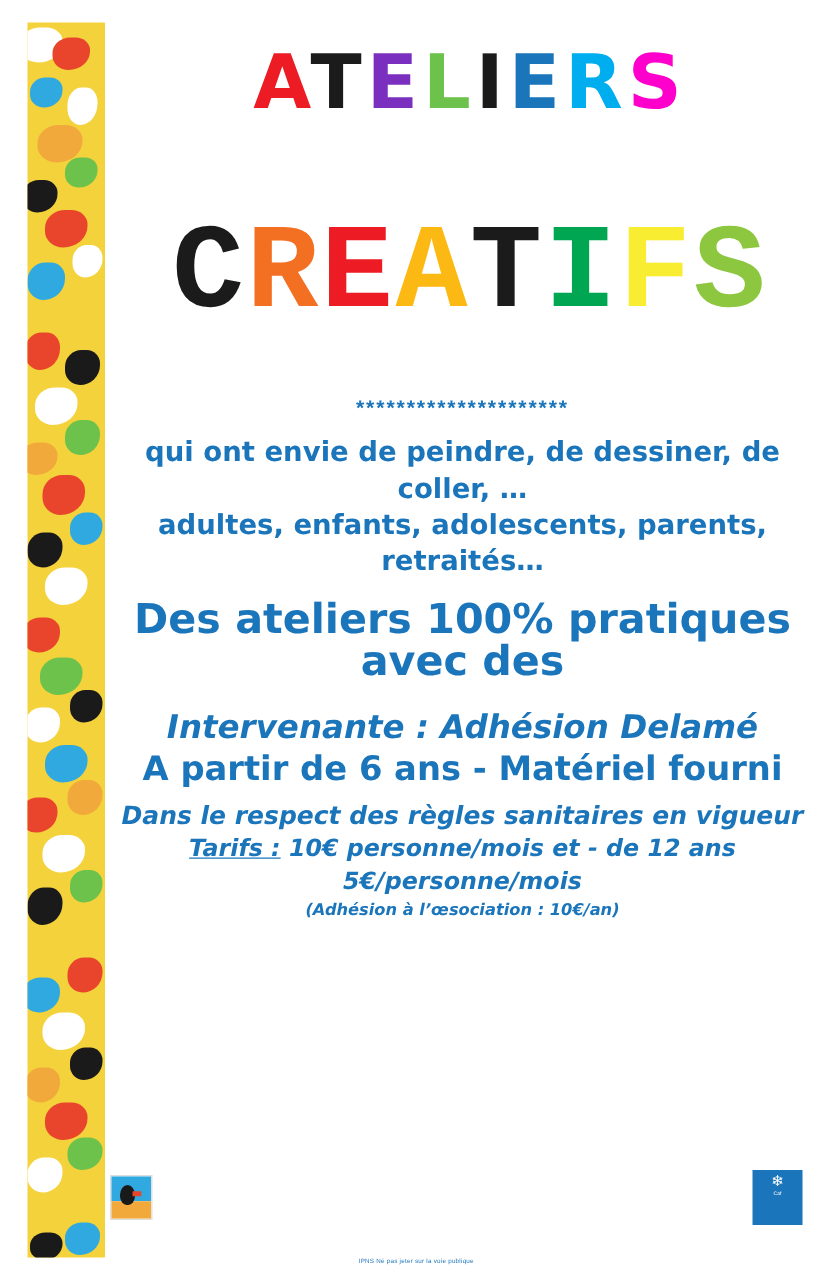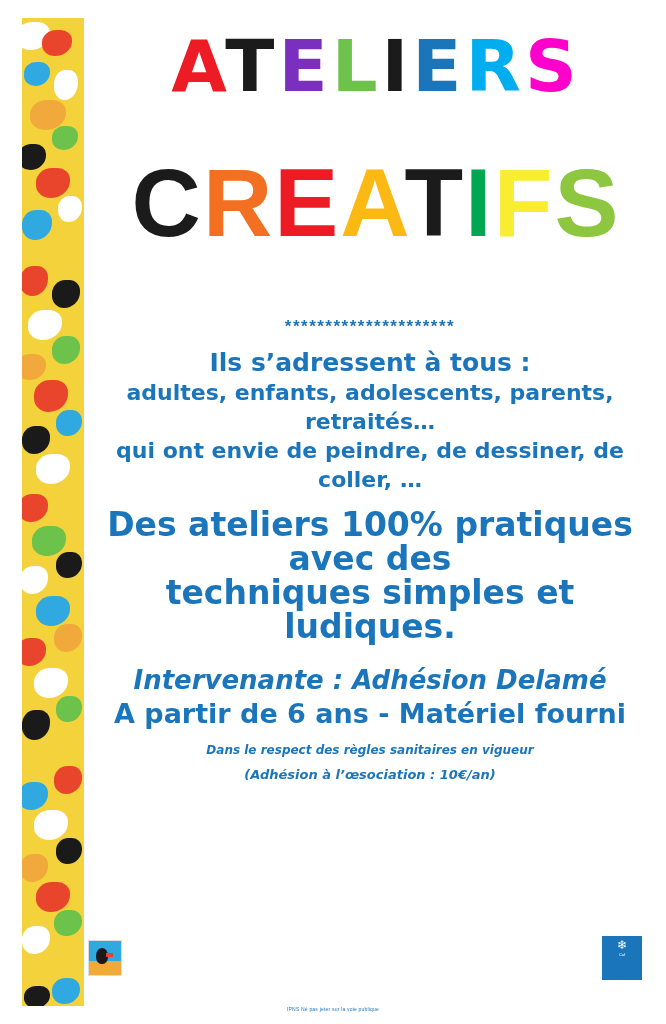--- a/index.html
+++ b/index.html
@@ -29,32 +29,32 @@
   
   .title-wrap{
     position:absolute;
     left:96px;top:18px;
     width:560px;
     text-align:center;
   }
   .line1{
     font-family:"DejaVu Sans", sans-serif;
     font-weight:bold;
-    font-size:72px;
+    font-size:60px;
     line-height:96px;
     letter-spacing:4px;
     white-space:nowrap;
   }
   .line2{
-    font-family:Liberation Sans, sans-serif;
+    font-family:Liberation Mono, monospace;
     font-weight:bold;
     font-size:96px;
     line-height:104px;
     letter-spacing:2px;
-    margin-top:37px;
+    margin-top:54px;
     white-space:nowrap;
   }
 
   
   .body-block{
     position:absolute;
     left:84px;top:318px;
     width:572px;
     text-align:center;
     color:#1b75bb;
@@ -81,21 +81,21 @@
     line-height:32px;
   }
   .duras{
     margin-top:26px;
     font-size:44px;
     line-height:50px;
     letter-spacing:1px;
   }
   .l-place{font-size:27px;line-height:36px;margin-top:8px;}
   .l-age{font-size:27px;line-height:36px;}
-  .l-rules{font-size:12px;font-style:italic;line-height:28px;margin-top:4px;}
+  .l-rules{font-size:20px;font-style:italic;line-height:28px;margin-top:4px;}
   .l-date{font-size:23px;font-style:italic;line-height:32px;margin-top:10px;}
   .l-tarif{font-size:19px;font-style:italic;line-height:26px;}
   .l-tarif u{text-decoration:underline;}
   .l-adh{font-size:13px;font-style:italic;line-height:22px;}
 
   .footnote{
     position:absolute;
     left:0;right:0;bottom:12px;
     text-align:center;
     font-size:5px;
@@ -188,36 +188,37 @@
   </div>
 
   <div class="title-wrap">
     <div class="line1" id="line1"><span style="color: rgb(237, 28, 36);">A</span><span style="color: rgb(27, 27, 27);">T</span><span style="color: rgb(123, 47, 190);">E</span><span style="color: rgb(108, 194, 74);">L</span><span style="color: rgb(27, 27, 27);">I</span><span style="color: rgb(27, 117, 187);">E</span><span style="color: rgb(0, 174, 239);">R</span><span style="color: rgb(255, 0, 204);">S</span></div>
     <div class="line2" id="line2"><span style="color: rgb(27, 27, 27);">C</span><span style="color: rgb(243, 111, 33);">R</span><span style="color: rgb(237, 28, 36);">E</span><span style="color: rgb(253, 185, 19);">A</span><span style="color: rgb(27, 27, 27);">T</span><span style="color: rgb(0, 166, 81);">I</span><span style="color: rgb(249, 237, 50);">F</span><span style="color: rgb(141, 198, 63);">S</span></div>
   </div>
 
   <div class="body-block">
     <div class="stars">*********************</div>
 
-    <div class="l-big">Ils s’adressent à tous :</div>
+    <div class="l-mid">qui ont envie de peindre, de dessiner, de coller, …</div>
     <div class="l-mid">adultes, enfants, adolescents, parents, retraités…</div>
-    <div class="l-mid">qui ont envie de peindre, de dessiner, de coller, …</div>
 
     <div class="gap"></div>
 
     <div class="l-xl">Des ateliers 100% pratiques avec des</div>
-    <div class="l-xl">techniques simples et ludiques.</div>
 
     <div class="interv">Intervenante : Adhésion Delamé</div>
 
 
     <div class="l-age">A partir de 6 ans - Matériel fourni</div>
     <div class="l-rules">Dans le respect des règles sanitaires en vigueur</div>
 
 
+    <div class="l-tarif">
+      <u>Tarifs :</u><span> 10€ personne/mois et - de 12 ans 5€/personne/mois</span>
+    </div>
     <div class="l-adh">(Adhésion à l’œsociation : 10€/an)</div>
 
   </div>
 
   <div class="logo-left">
     <div class="sky"></div>
     <div class="grass"></div>
     <div class="bird"></div>
     <div class="beak"></div>
   </div>

